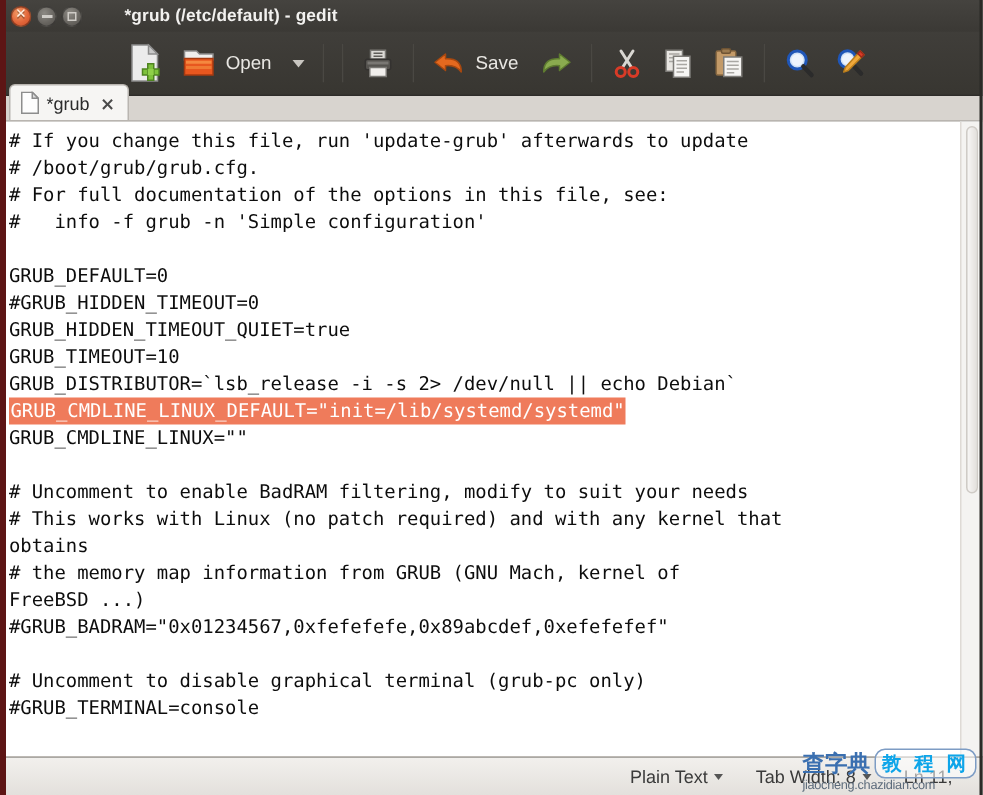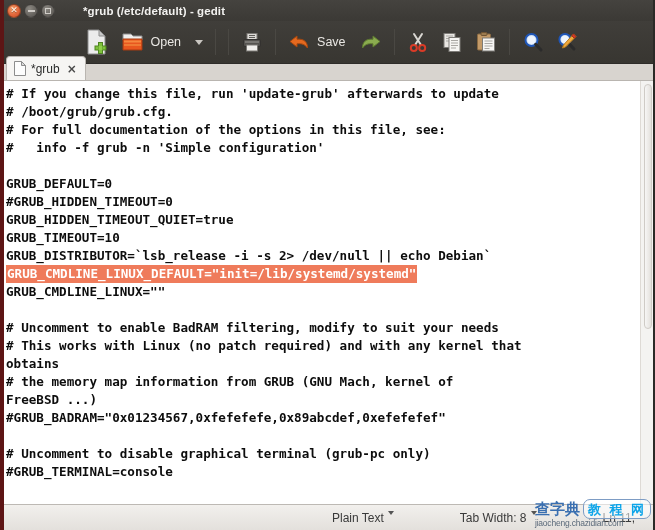--- a/index.html
+++ b/index.html
@@ -157,21 +157,21 @@
   .editor {
     flex: 1 1 auto;
     padding: 4px 0 0 5px;
     font-family: "DejaVu Sans Mono", monospace;
     font-size: 12.6px;
     line-height: 18px;
     color: #0d0d0d;
     white-space: pre;
     overflow: hidden;
   }
-  .line { height: 18px; white-space: pre; font-weight: bold; }
+  .line { height: 18px; white-space: pre; }
   .line.blank { height: 18px; }
   .line.hl {
     background: #ef7b5b;
     color: #ffffff;
     display: inline-block;
     padding: 0 1px;
   }
   .hl-row { height: 18px; }
 
   
@@ -198,25 +198,24 @@
     background: linear-gradient(to bottom, #f2f0ed 0%, #e3e0dc 100%);
     border-top: 1px solid #bdb9b4;
     display: flex; align-items: center;
     justify-content: flex-end;
     gap: 22px;
     padding-right: 12px;
     flex: none;
     position: relative;
   }
   .st-item {
-    display: flex; align-items: flex-start; gap: 4px;
+    display: flex; align-items: center; gap: 4px;
     font-size: 12px; color: #3a3a3a;
     white-space: nowrap;
     cursor: default;
-    margin-left: 44px;
   }
   .st-caret {
     width: 0; height: 0;
     border-left: 3.5px solid transparent;
     border-right: 3.5px solid transparent;
     border-top: 4.5px solid #555;
   }
   .st-ln { margin-right: 8px; }
 
   

